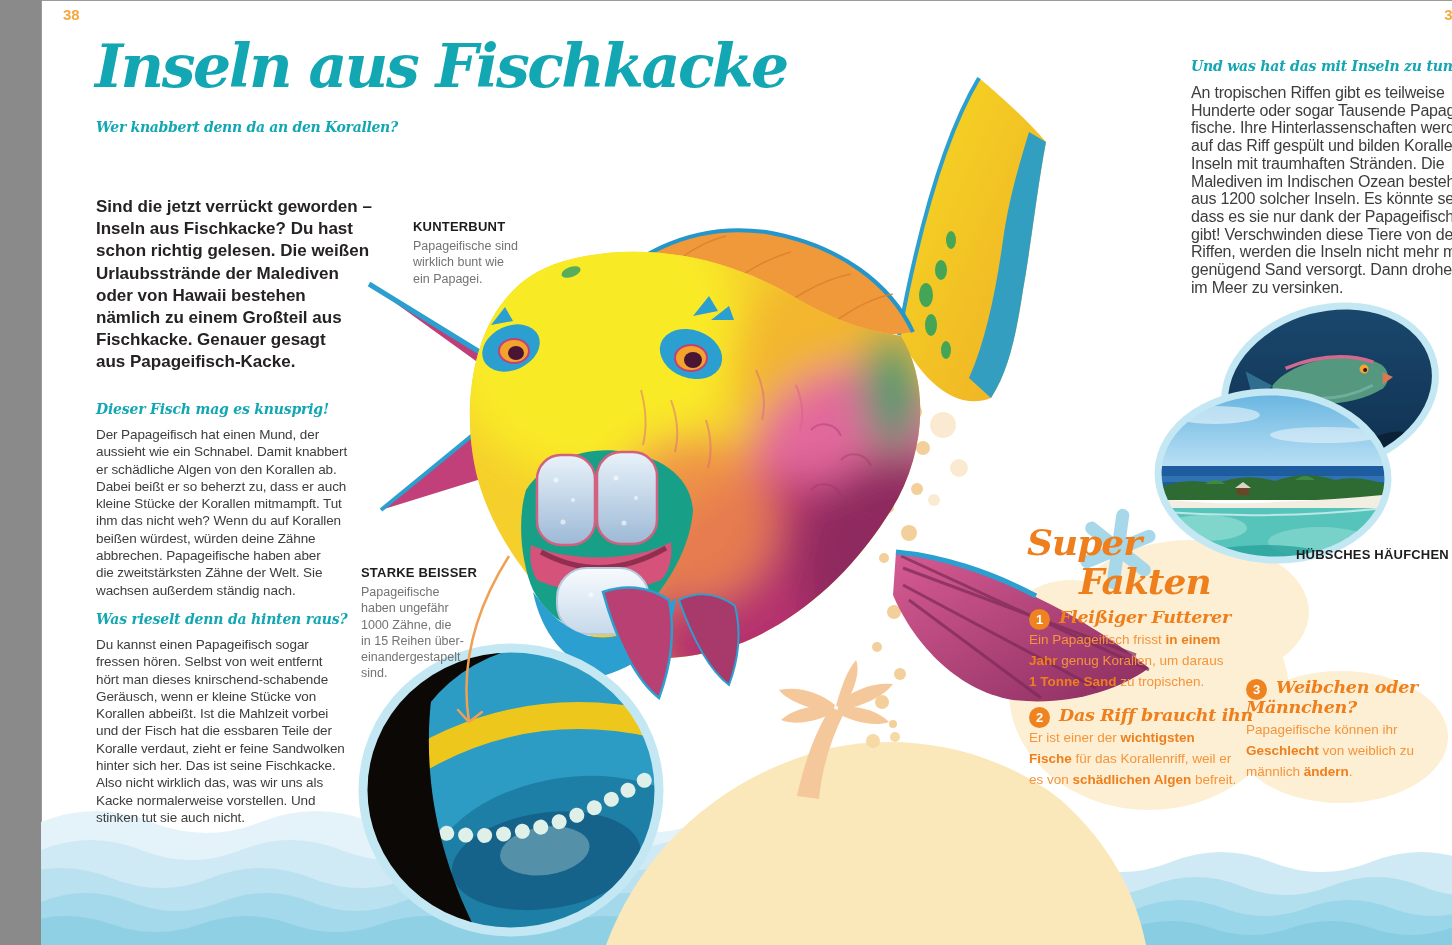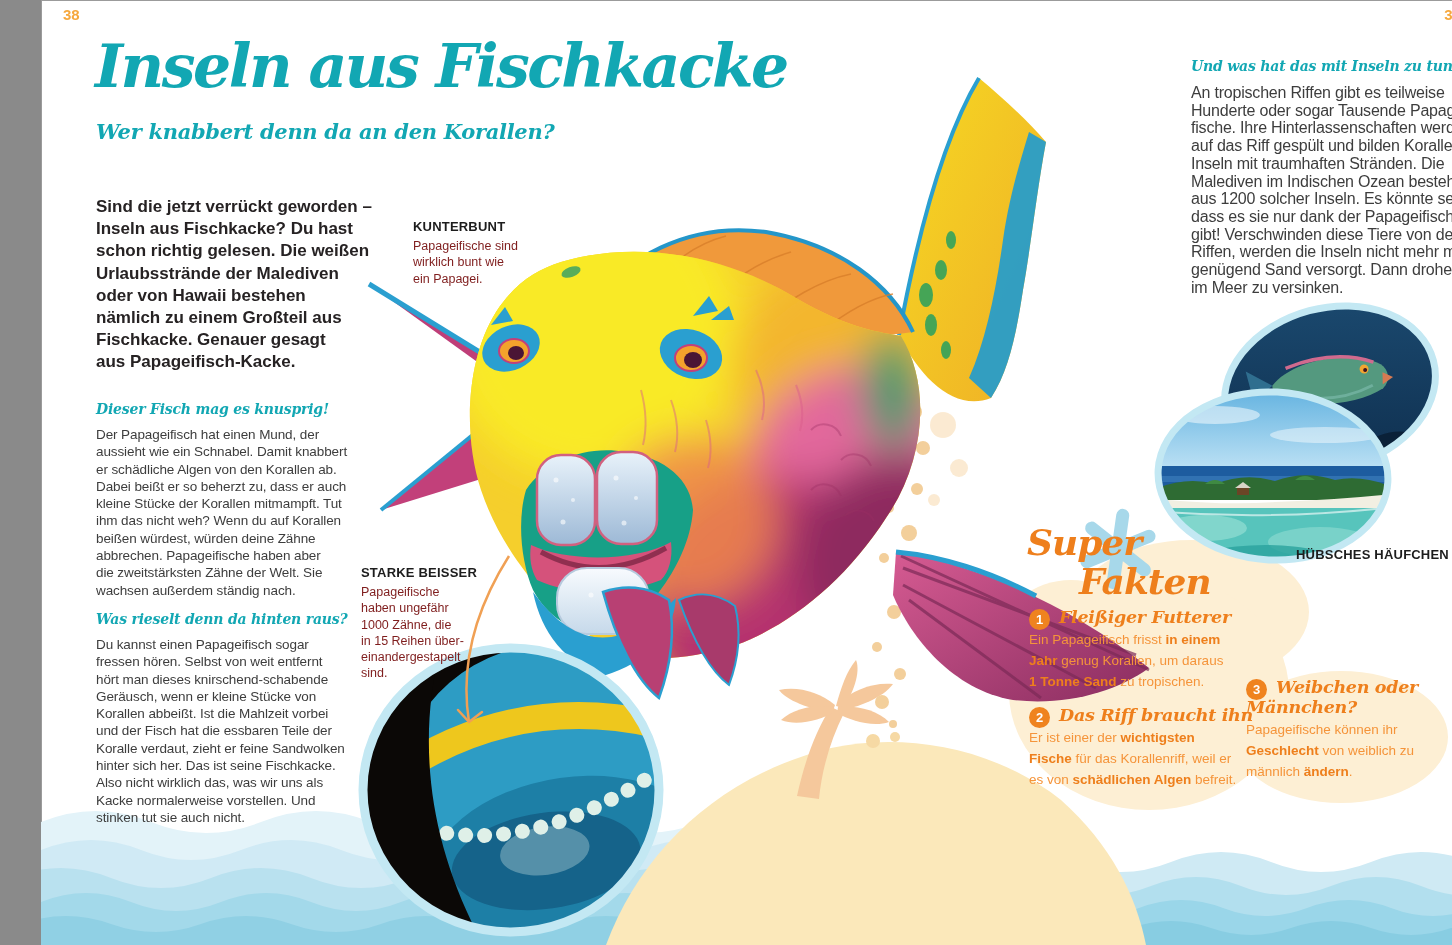--- a/index.html
+++ b/index.html
@@ -4,27 +4,27 @@
 <style>
   html,body{margin:0;padding:0;background:#8a8a8a;}
   .page{position:relative;width:1452px;height:945px;background:#ffffff;overflow:hidden;
         box-shadow:inset 0 0 0 1px #9b9b9b;font-family:"Liberation Sans",sans-serif;margin-left:41px;}
   .abs{position:absolute;}
   .pre{white-space:pre-line;}
   .serif-i{font-family:"DejaVu Serif",serif;font-style:italic;font-weight:bold;}
   .teal{color:#12a7b3;}
   .pagenum{font-weight:bold;font-size:15px;color:#f6a83e;z-index:6;}
   .title{font-size:60px;line-height:64px;letter-spacing:-2.5px;z-index:5;}
-  .subtitle{font-size:21px;letter-spacing:-0.3px;z-index:5;text-align:center;}
+  .subtitle{font-size:14px;letter-spacing:-0.3px;z-index:5;text-align:center;}
   .intro{font-size:17px;font-weight:bold;line-height:22.2px;color:#262223;width:360px;z-index:5;}
   .sechead{font-size:14px;letter-spacing:-0.2px;z-index:5;}
   .secbody{font-size:13.5px;line-height:17.3px;color:#3d3d3d;width:340px;letter-spacing:-0.1px;z-index:5;}
   .rbody{font-size:16px;line-height:17.7px;color:#3d3d3d;width:300px;letter-spacing:-0.2px;z-index:5;}
   .cap-t{font-size:13px;font-weight:bold;color:#1d1d1d;letter-spacing:0.2px;z-index:5;}
-  .cap-b{font-size:12.5px;line-height:16.3px;color:#7f1d1d;z-index:5;}
+  .cap-b{font-size:12.5px;line-height:16.3px;color:#737373;z-index:5;}
   .cap-b2{font-size:12.5px;line-height:19px;color:#3f3f3f;z-index:5;}
   .superline{font-size:36px;letter-spacing:-1px;color:#ee7f1c;z-index:5;}
   .fact{z-index:5;}
   .fact-head{font-family:"DejaVu Serif",serif;font-style:italic;font-weight:bold;
              font-size:17.5px;color:#ee7f1c;text-indent:30px;letter-spacing:-0.3px;}
   .fact-body{font-size:13.5px;line-height:20.8px;color:#f5943a;margin-top:3px;}
   .fact-body .b{font-weight:bold;color:#ee7f1c;}
   .numcirc{position:absolute;left:0;top:2px;width:21px;height:21px;border-radius:50%;
            background:#ef831f;color:#fff;font-weight:bold;font-size:13px;
            display:flex;align-items:center;justify-content:center;font-family:"Liberation Sans",sans-serif;font-style:normal;text-indent:0;}

